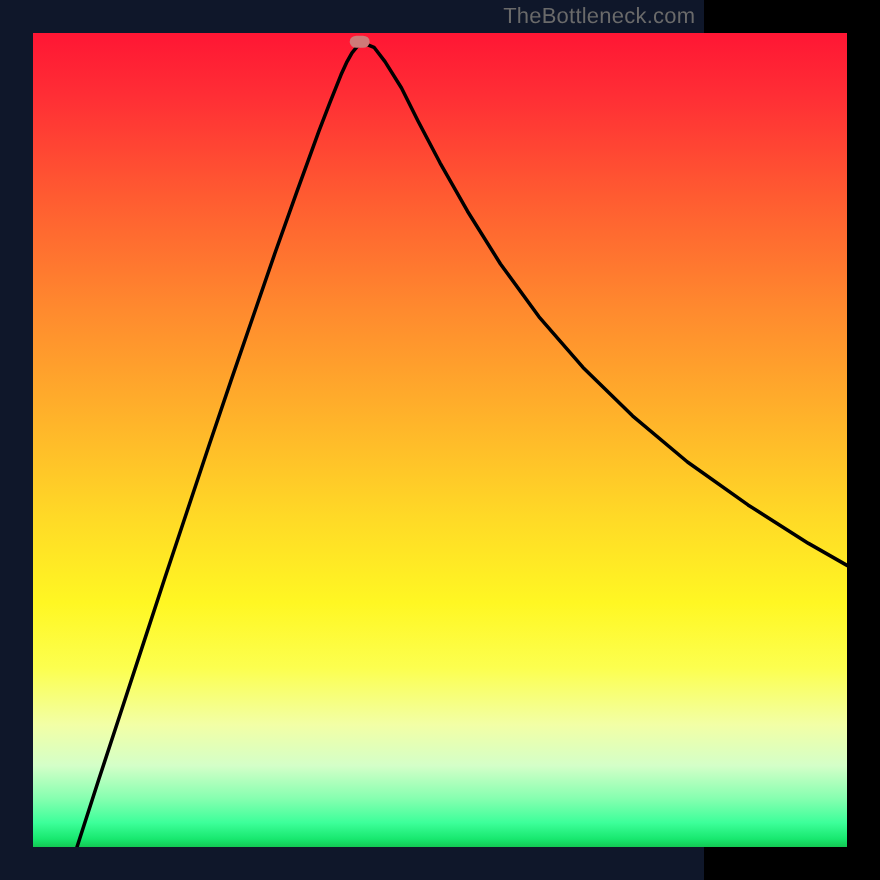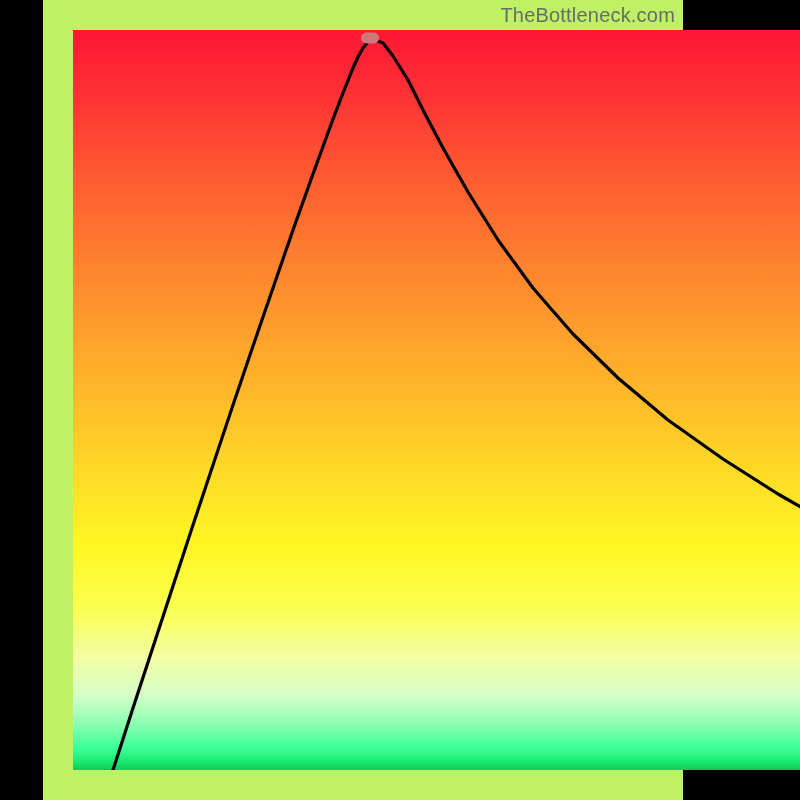--- a/index.html
+++ b/index.html
@@ -10,22 +10,21 @@
     background: #000;
     overflow: hidden;
     font-family: Arial, Helvetica, sans-serif;
   }
   .frame {
     position: absolute;
     left: 0;
     top: 0;
     width: 640px;
     height: 800px;
-    background: #bef264;
-    margin-left: 43px;
+    background: #0f172a;
   }
   .plot {
     position: absolute;
     left: 30px;
     top: 30px;
     width: 740px;
     height: 740px;
     
     background: linear-gradient(
       to bottom,

